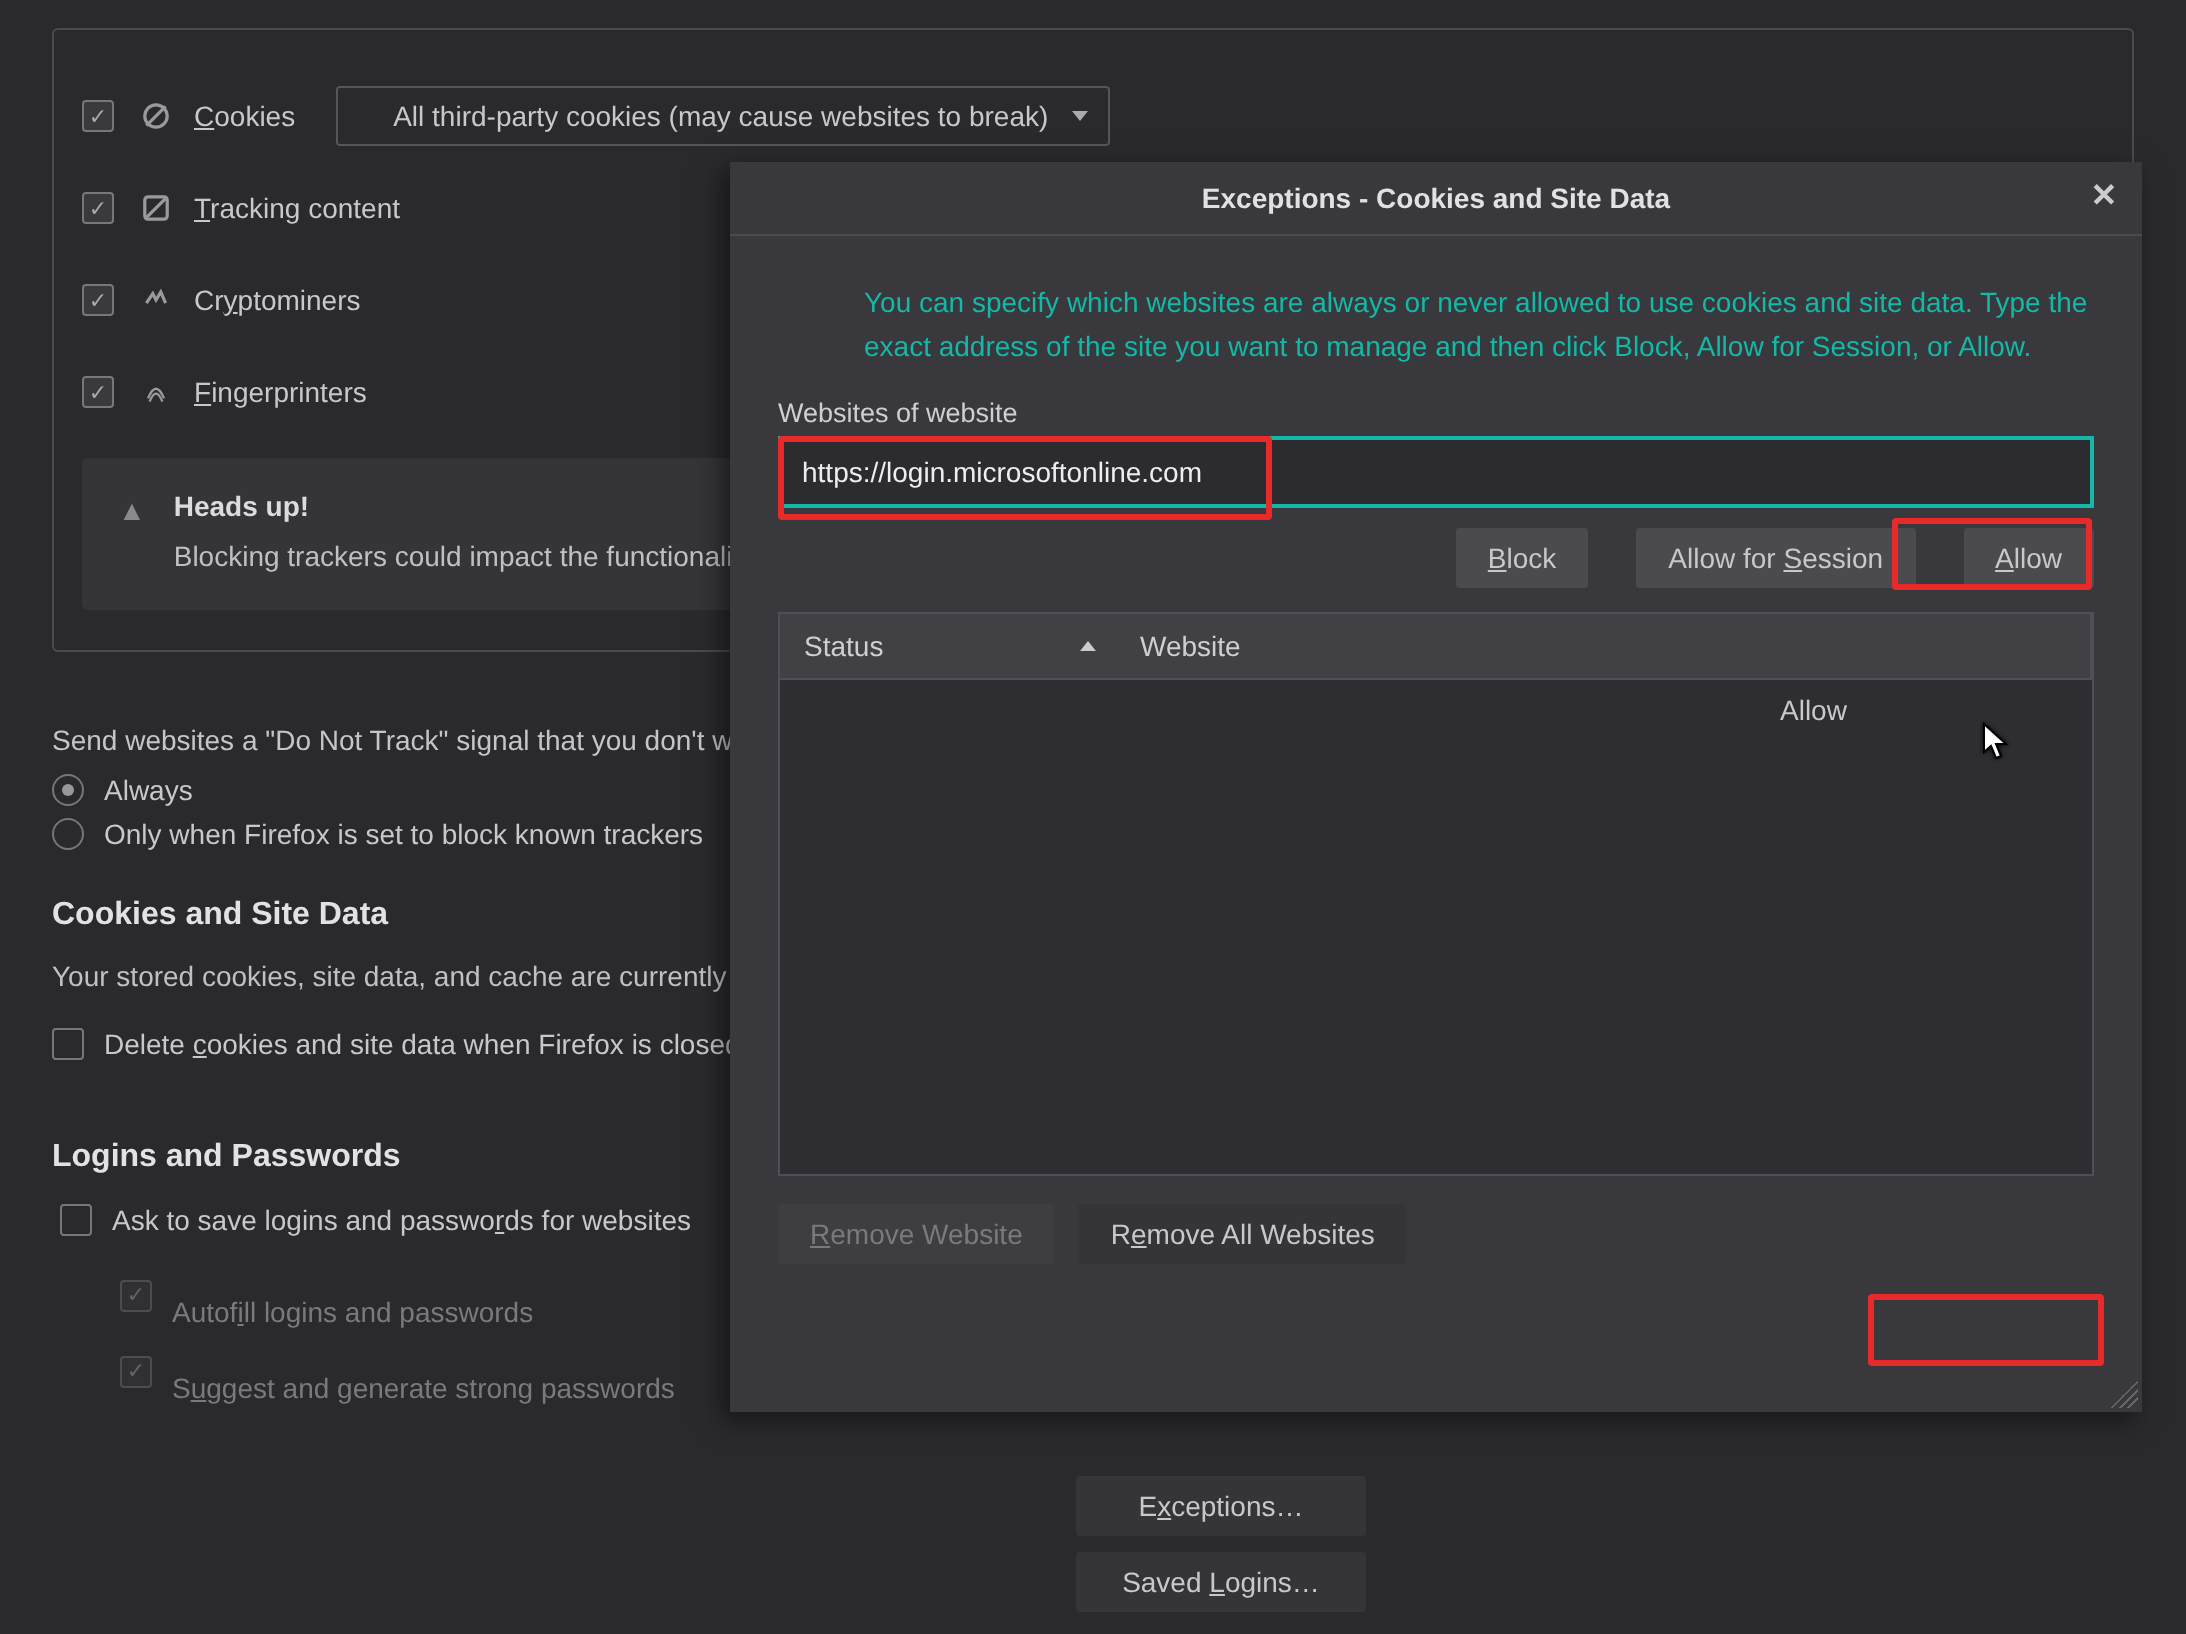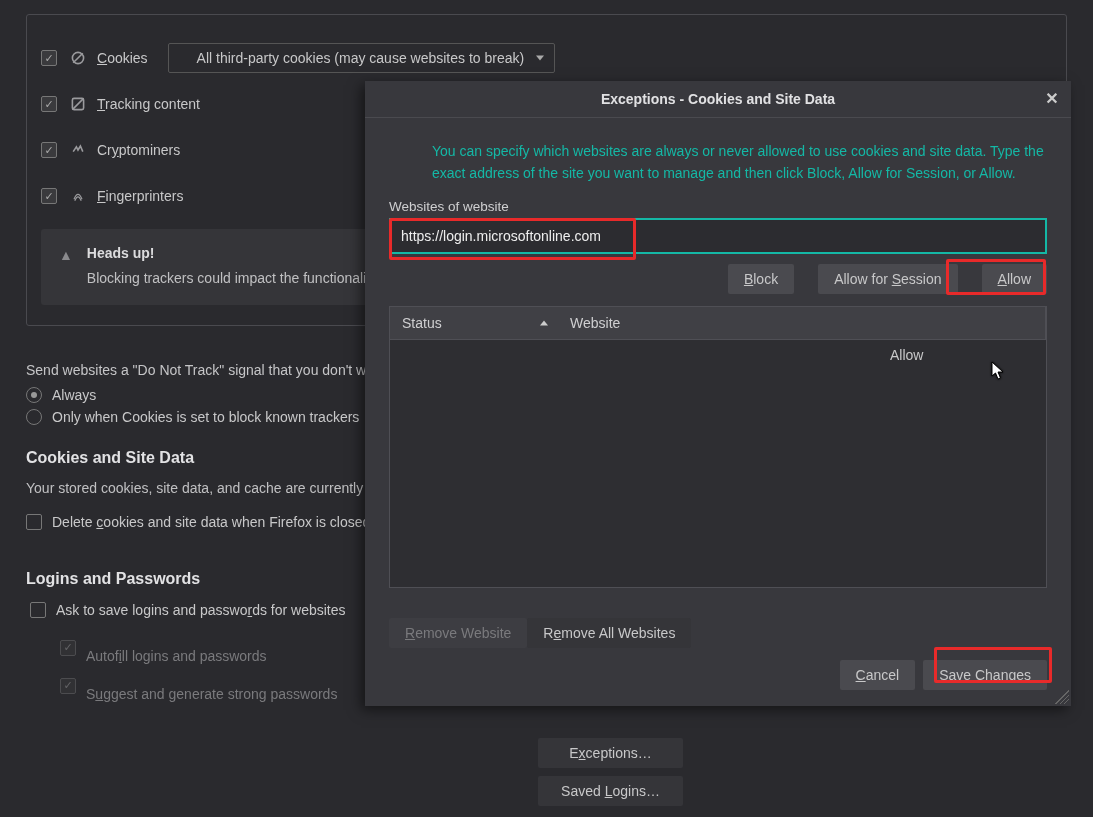--- a/index.html
+++ b/index.html
@@ -98,21 +98,21 @@
   .th { padding: 8px 12px; color:#cfcfd1; border-right:1px solid #4f4f55; position:relative;}
   .th-web { flex: 1;}
   .th-status { width: 168px; border-right:none; }
   .sort-arr { position:absolute; right:10px; top:50%; transform:translateY(-50%);
     border-left:4px solid transparent;border-right:4px solid transparent;border-bottom:5px solid #ccc;}
   .table-body { border:1px solid #4f4f55; border-top:none; background:#2e2e32; height: 248px; overflow:auto;}
   .trow { display:flex; }
   .trow .cell-w { flex:1; padding:7px 12px; color:#c8c8c9; }
   .trow .cell-s { width:168px; padding:7px 12px; color:#c8c8c9;}
 
-  .dlg-lower { display:flex; gap:0; margin-top:30px; }
+  .dlg-lower { display:flex; gap:12px; margin-top:14px; }
   .dlg-lower .btn.disabled { color:#7a7a7d; background:#3d3d42; }
   .dlg-footer { display:flex; justify-content:flex-end; gap:8px; padding: 0 24px 18px 24px; }
   .dlg-footer .btn { background:#4a4a4f; }
   .resize { position:absolute; right:2px; bottom:2px; width:14px;height:14px;
     background:
       linear-gradient(135deg, transparent 50%, #666 50%, #666 55%, transparent 55%),
       linear-gradient(135deg, transparent 65%, #666 65%, #666 70%, transparent 70%),
       linear-gradient(135deg, transparent 80%, #666 80%, #666 85%, transparent 85%);
   }
 
@@ -180,21 +180,21 @@
   </div>
 
   <div class="section-gap"></div>
   <div class="plain-text">Send websites a "Do Not Track" signal that you don't want to be tracked.</div>
   <div class="radio-row">
     <span class="radio sel"></span>
     <span>Always</span>
   </div>
   <div class="radio-row">
     <span class="radio"></span>
-    <span>Only when Cookies is set to block known trackers</span>
+    <span>Only when Firefox is set to block known trackers</span>
   </div>
 
   <div class="sec-head">Cookies and Site Data</div>
   <div class="sec-desc">
     <span>Your stored cookies, site data, and cache are currently using 0 bytes of disk space.</span>
     <a class="learn" href="#">Learn more</a>
   </div>
   <div class="chkrow">
     <span class="chk-empty"></span>
     <span>Delete <span class="underline">c</span>ookies and site data when Firefox is closed</span>
@@ -242,24 +242,20 @@
       <div class="trow">
         <div class="cell-w"></div>
         <div class="cell-s">Allow</div>
       </div>
     </div>
     <div class="dlg-lower">
       <button class="btn disabled"><span class="underline">R</span>emove Website</button>
       <button class="btn">R<span class="underline">e</span>move All Websites</button>
     </div>
   </div>
-  <div class="dlg-footer">
-    <button class="btn"><span class="underline">C</span>ancel</button>
-    <button class="btn"><span class="underline">S</span>ave Changes</button>
-  </div>
   <div class="resize"></div>
 </div>
 
 <div class="hl-box" style="left:389px; top:218px; width:247px; height:42px;"></div>
 <div class="hl-box" style="left:946px; top:259px; width:100px; height:36px;"></div>
 <div class="hl-box" style="left:934px; top:647px; width:118px; height:36px;"></div>
 
 <div class="cursor">
   <svg viewBox="0 0 14 20" width="14" height="20">
     <path d="M1 1 L1 15 L4.5 12 L7 18 L9.5 17 L7 11 L12 11 Z" fill="white" stroke="black" stroke-width="1"></path>

